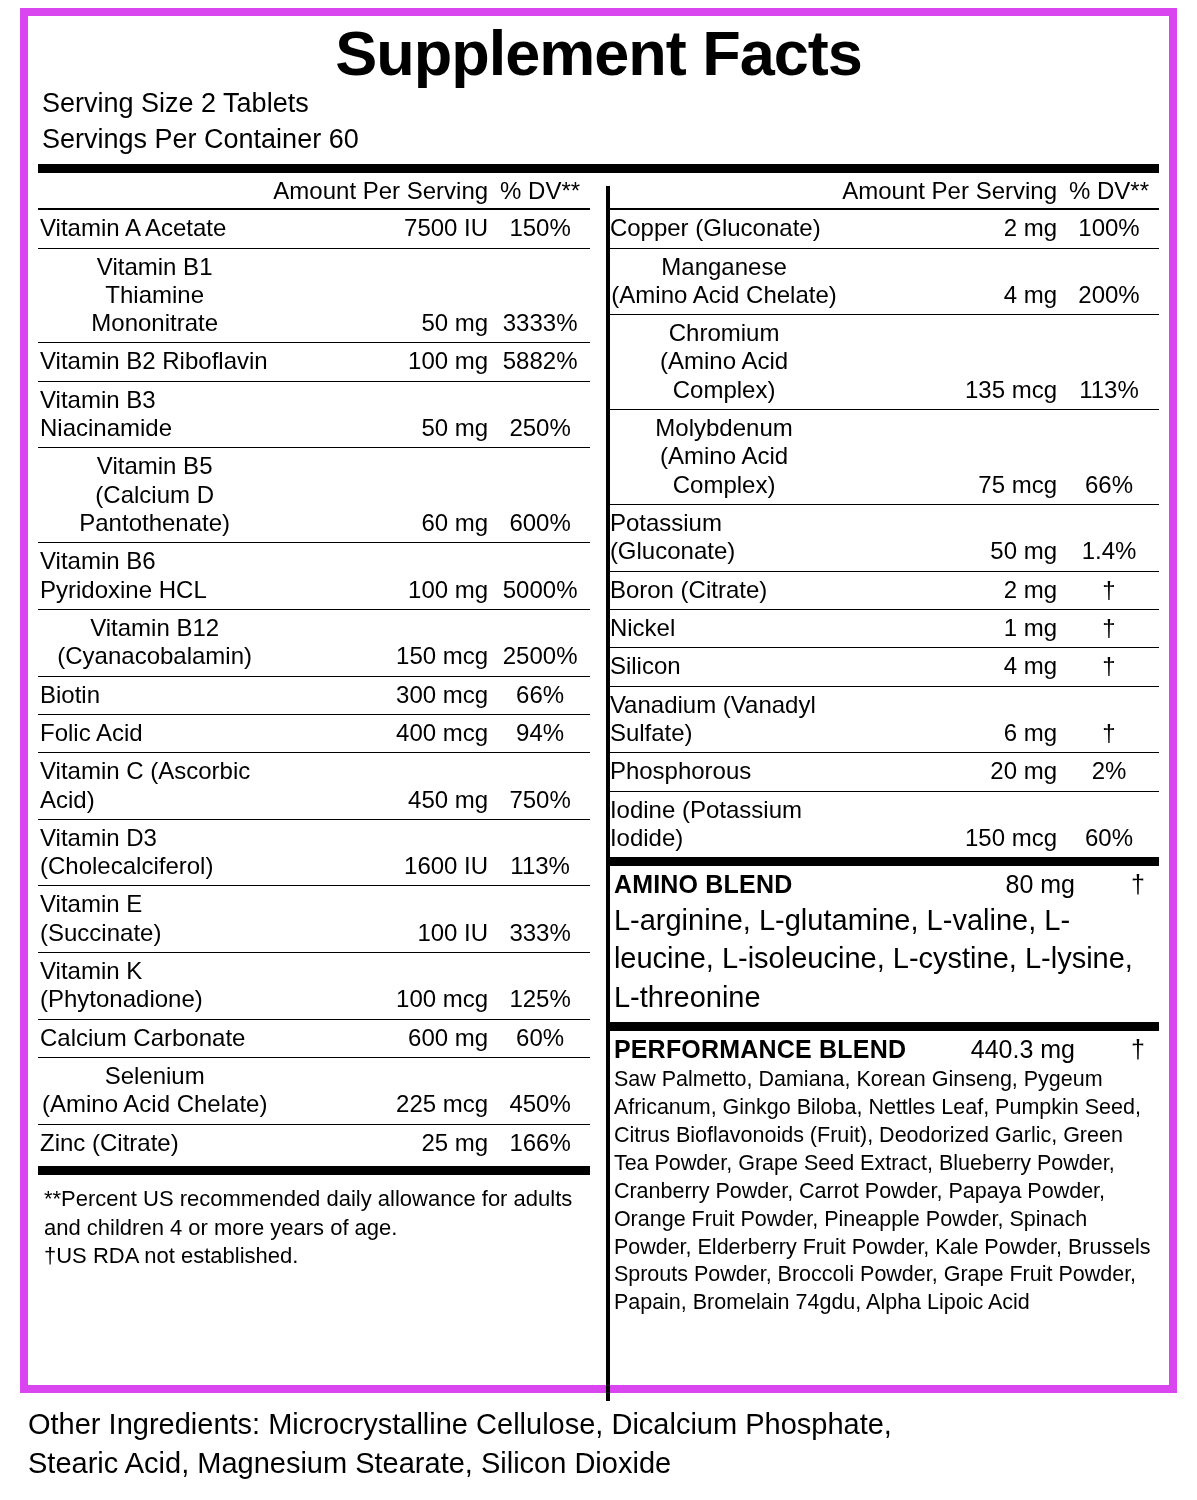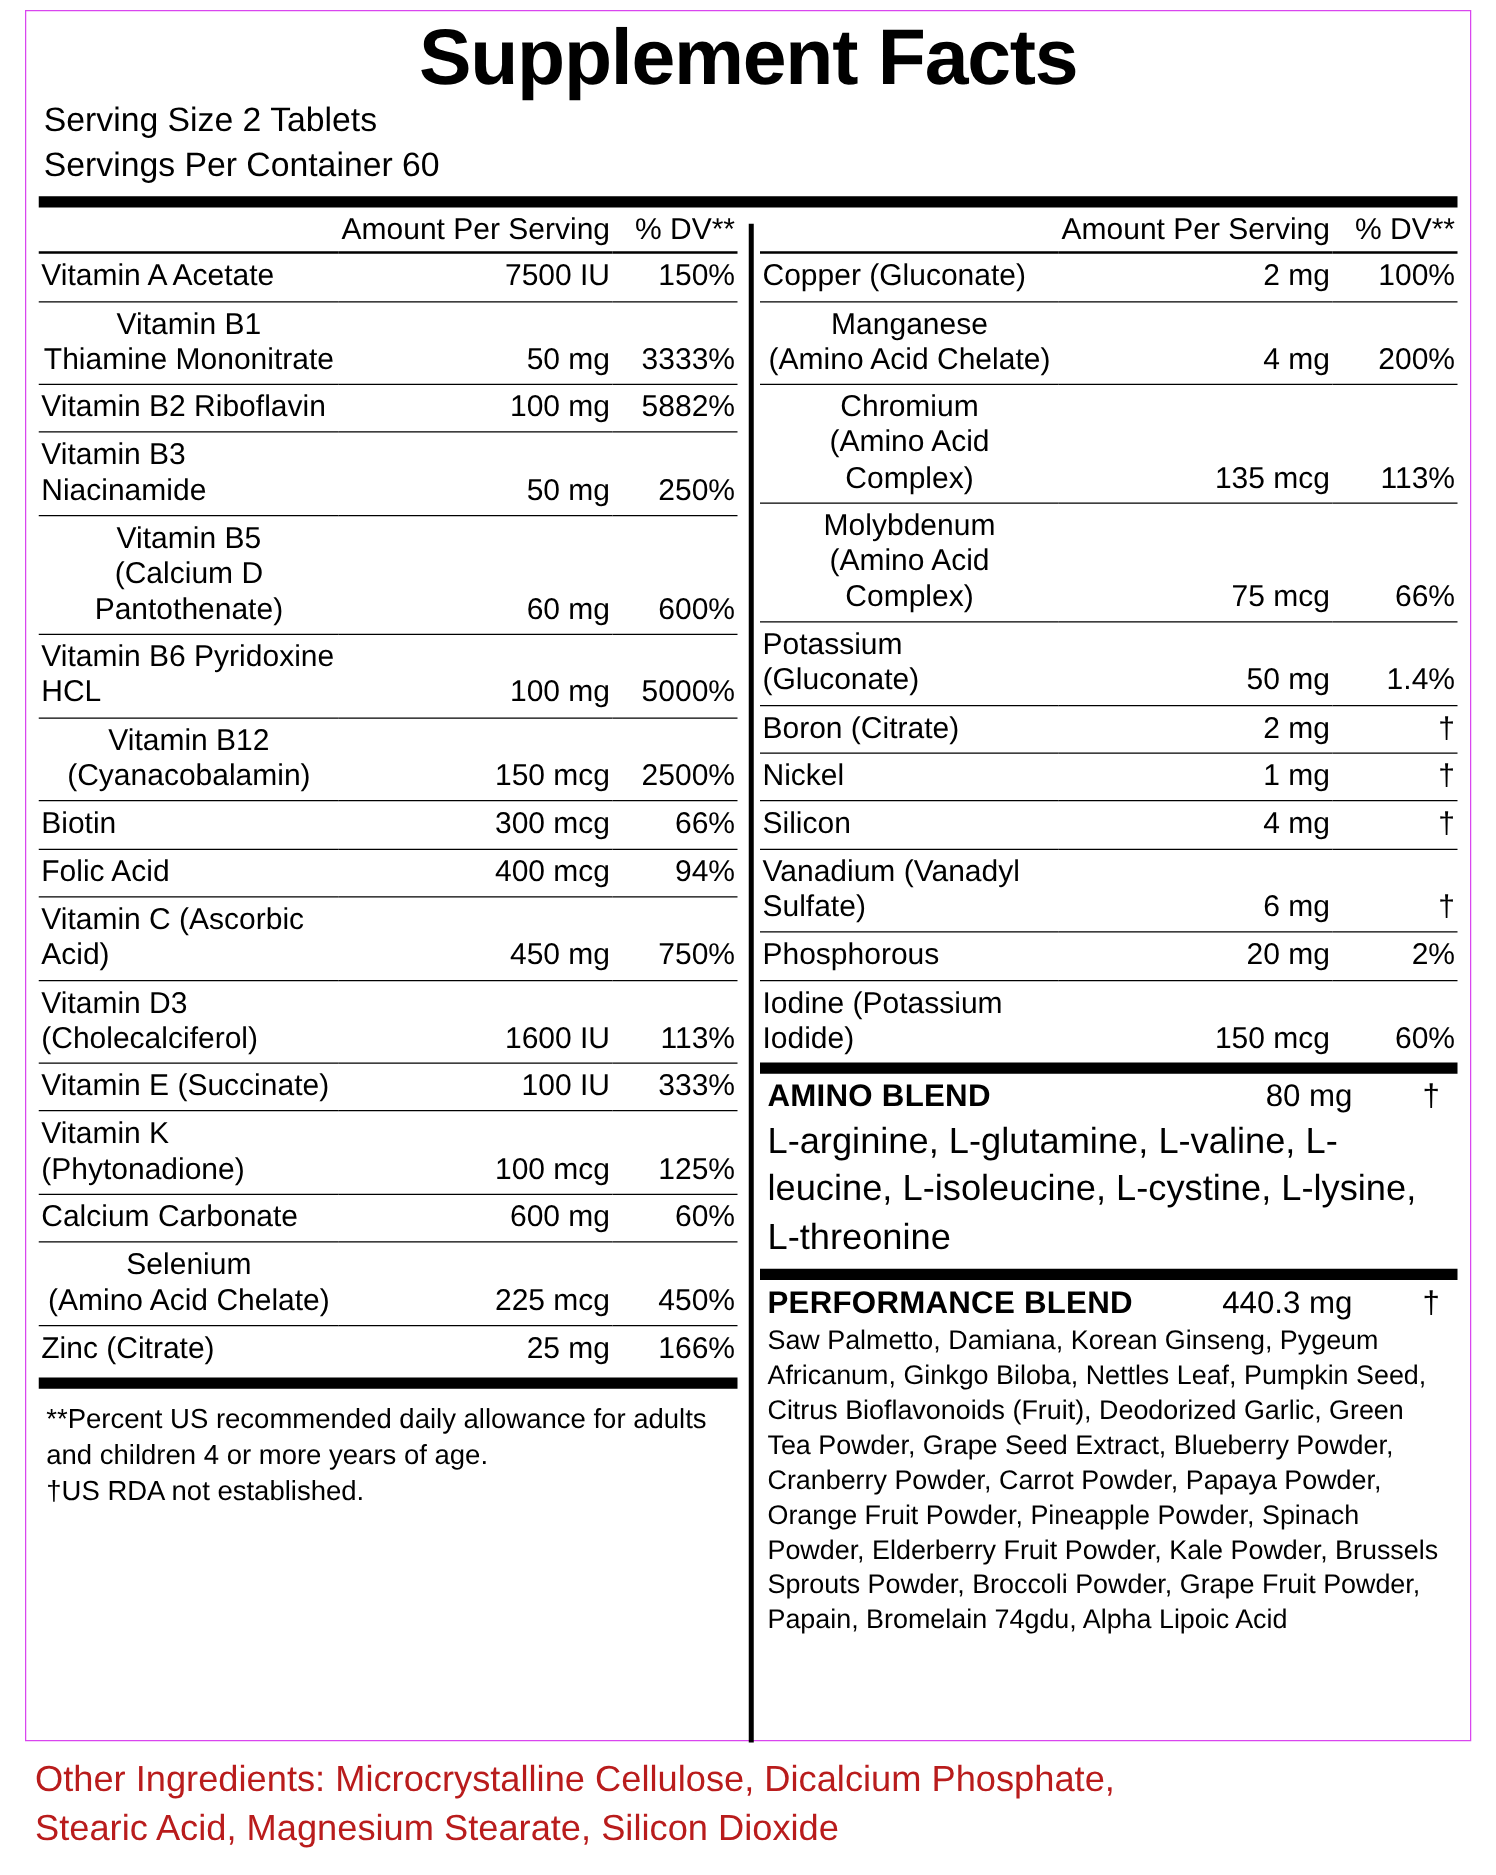--- a/index.html
+++ b/index.html
@@ -13,21 +13,21 @@
     font-family: "Liberation Sans", sans-serif;
     color: #000000;
     overflow: hidden;
   }
   .panel {
     position: absolute;
     left: 20px;
     top: 8px;
     width: 1157px;
     height: 1385px;
-    border: 1px solid #d946ef;
+    border: 8px solid #d946ef;
     box-sizing: border-box;
     background: #fff;
   }
   .title {
     font-size: 63px;
     font-weight: bold;
     letter-spacing: -1px;
     text-align: center;
     line-height: 1.0;
     margin: 6px 10px 0 10px;
@@ -66,21 +66,21 @@
     vertical-align: bottom;
     border-bottom: 1.5px solid #000;
     line-height: 1.18;
   }
   table.facts tr.hdr td {
     border-bottom: 2px solid #000;
     padding-bottom: 3px;
   }
   td.nm { text-align: left; padding-left: 6px; }
   td.amt { text-align: right; white-space: nowrap; padding-right: 10px; }
-  td.dv { text-align: right; white-space: nowrap; padding-right: 8px; width: 96px; }
+  td.dv { text-align: center; white-space: nowrap; padding-right: 8px; width: 96px; }
   tr.hdr td.nm { }
   tr.hdr td.amt { text-align: center; }
   tr.noline td { border-bottom: none; }
   .sub { display: block; text-align: center; }
   .blend-rule {
     height: 9px;
     background: #000;
     margin-top: 0;
   }
   .blend-head {
@@ -108,21 +108,21 @@
     background: #000;
     margin-top: 4px;
   }
   .other {
     position: absolute;
     left: 28px;
     top: 1405px;
     width: 1150px;
     font-size: 29px;
     line-height: 1.35;
-    color: #b91c1c;
+    color: #000000;
   }
   .vline {
     position: absolute;
     left: 578px;
     top: 170px;
     width: 4px;
     height: 1215px;
     background: #000;
   }
 </style>

